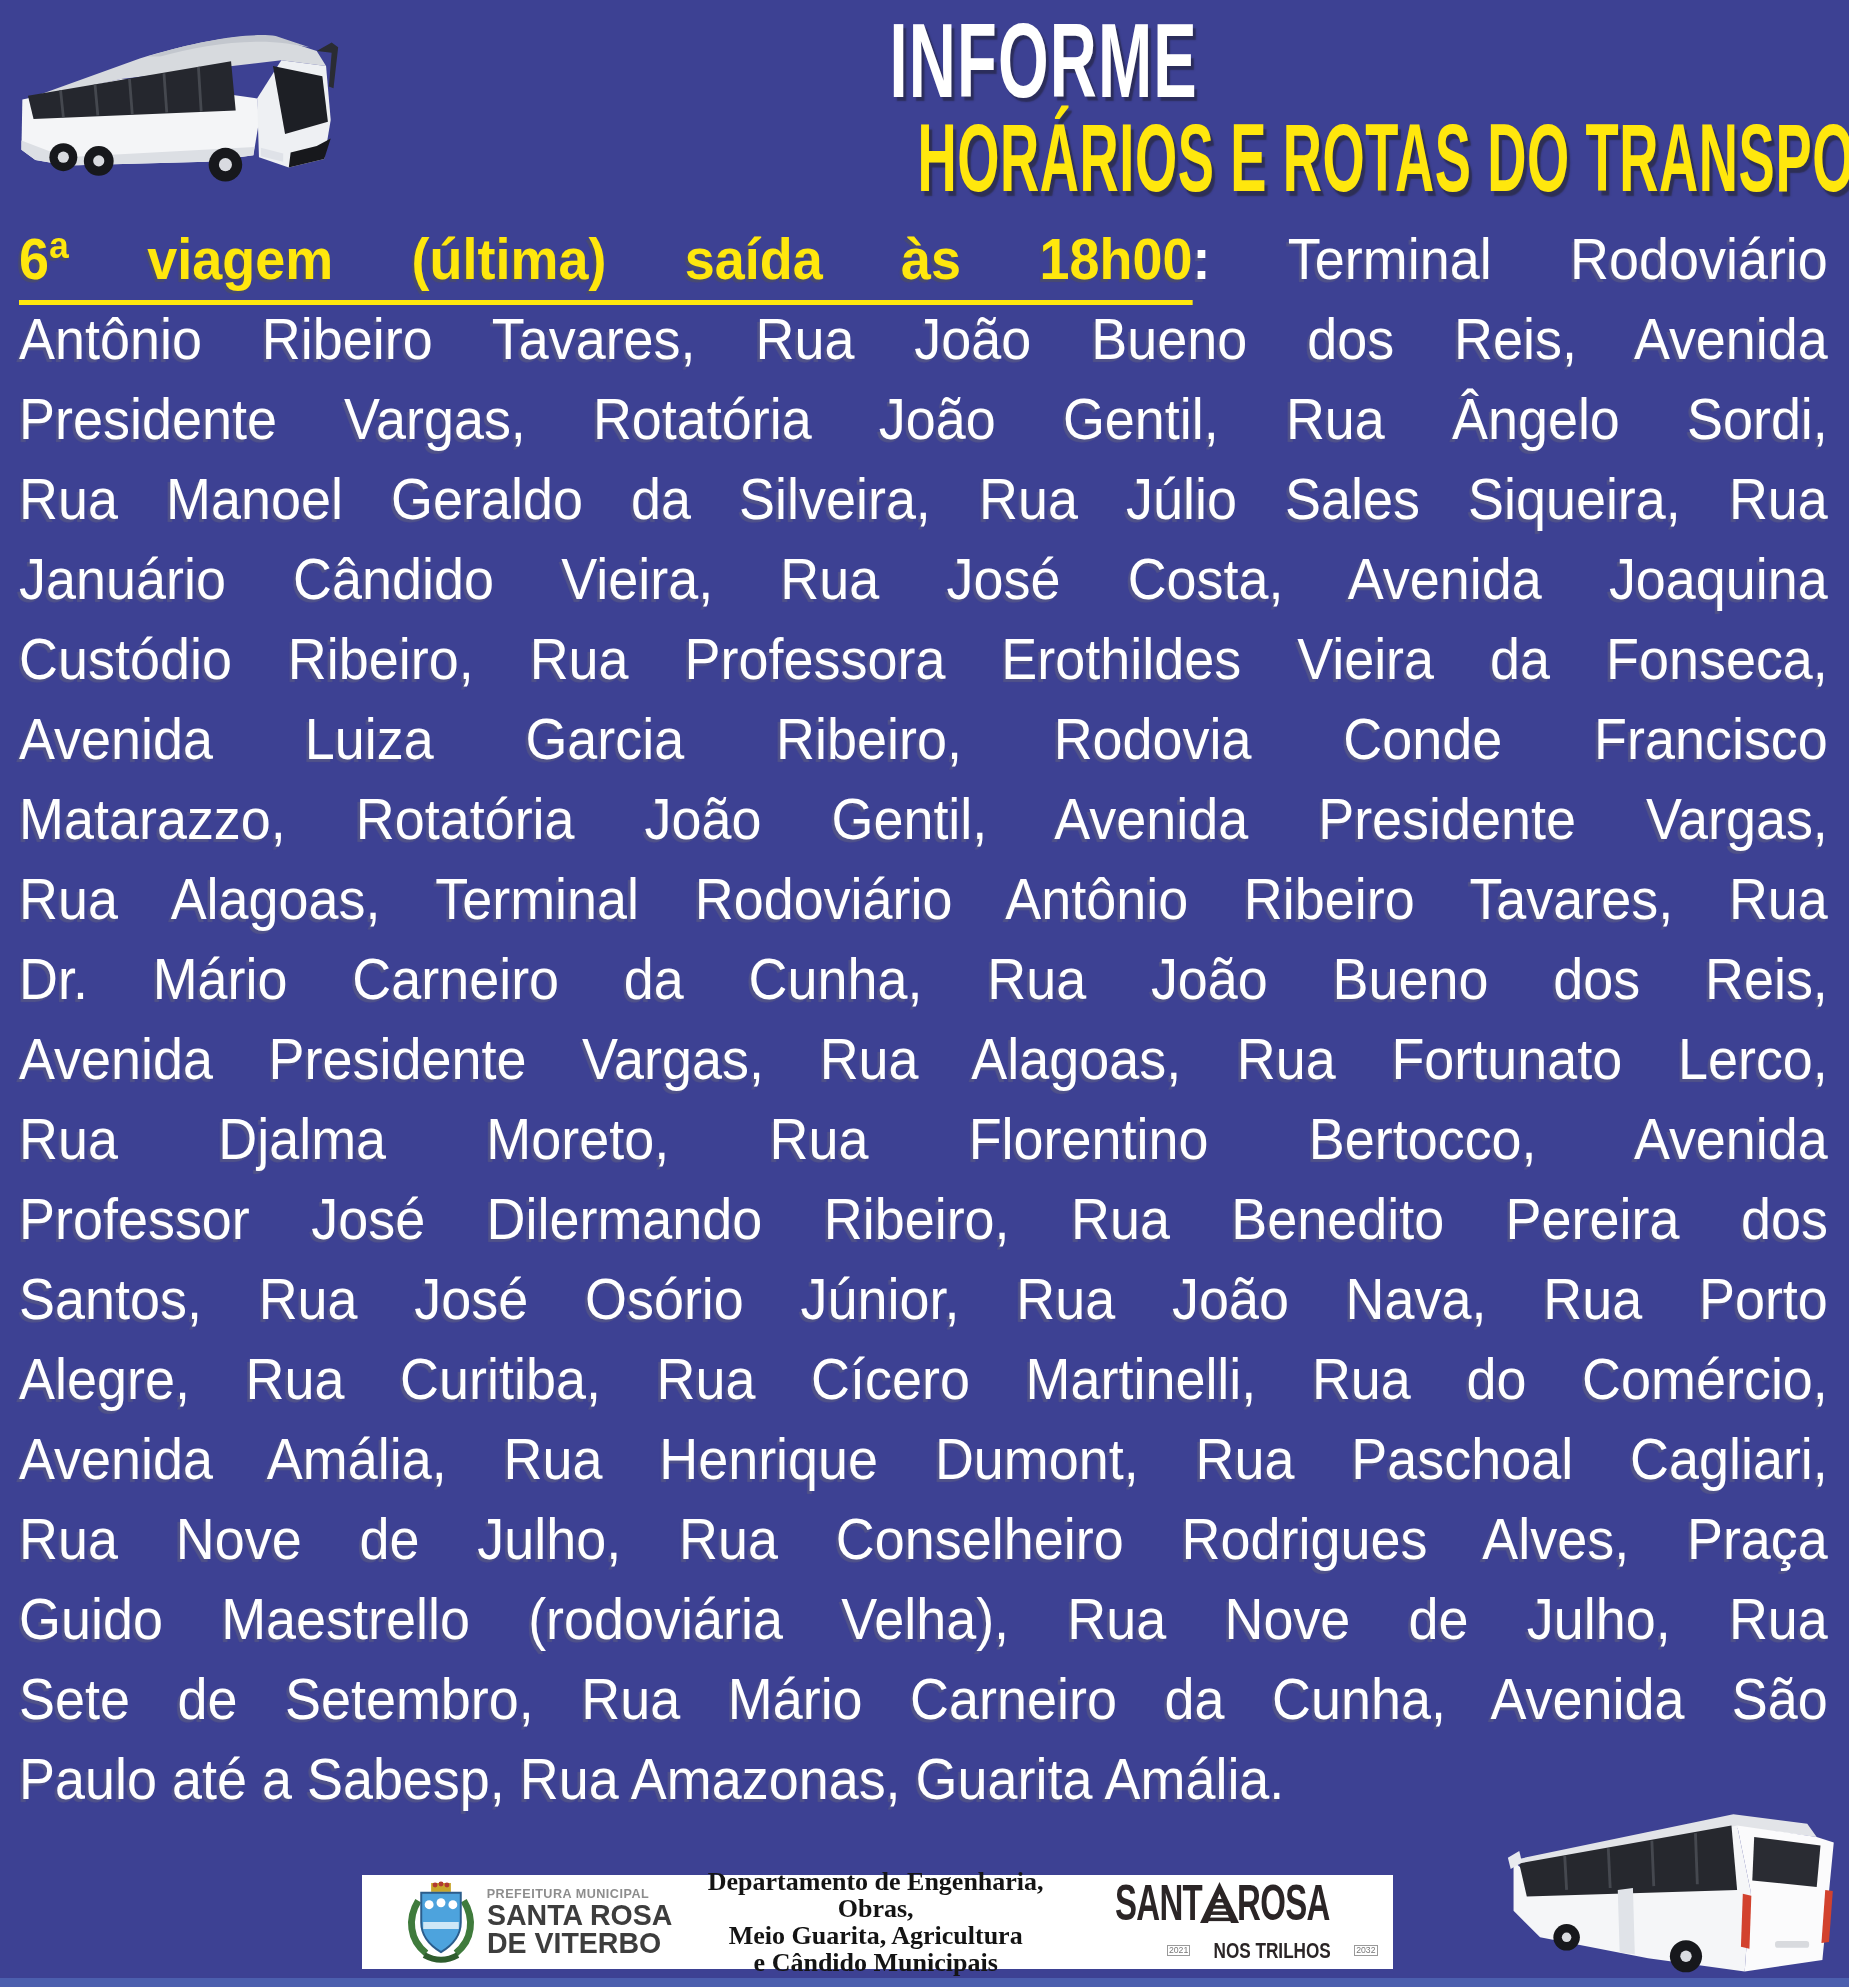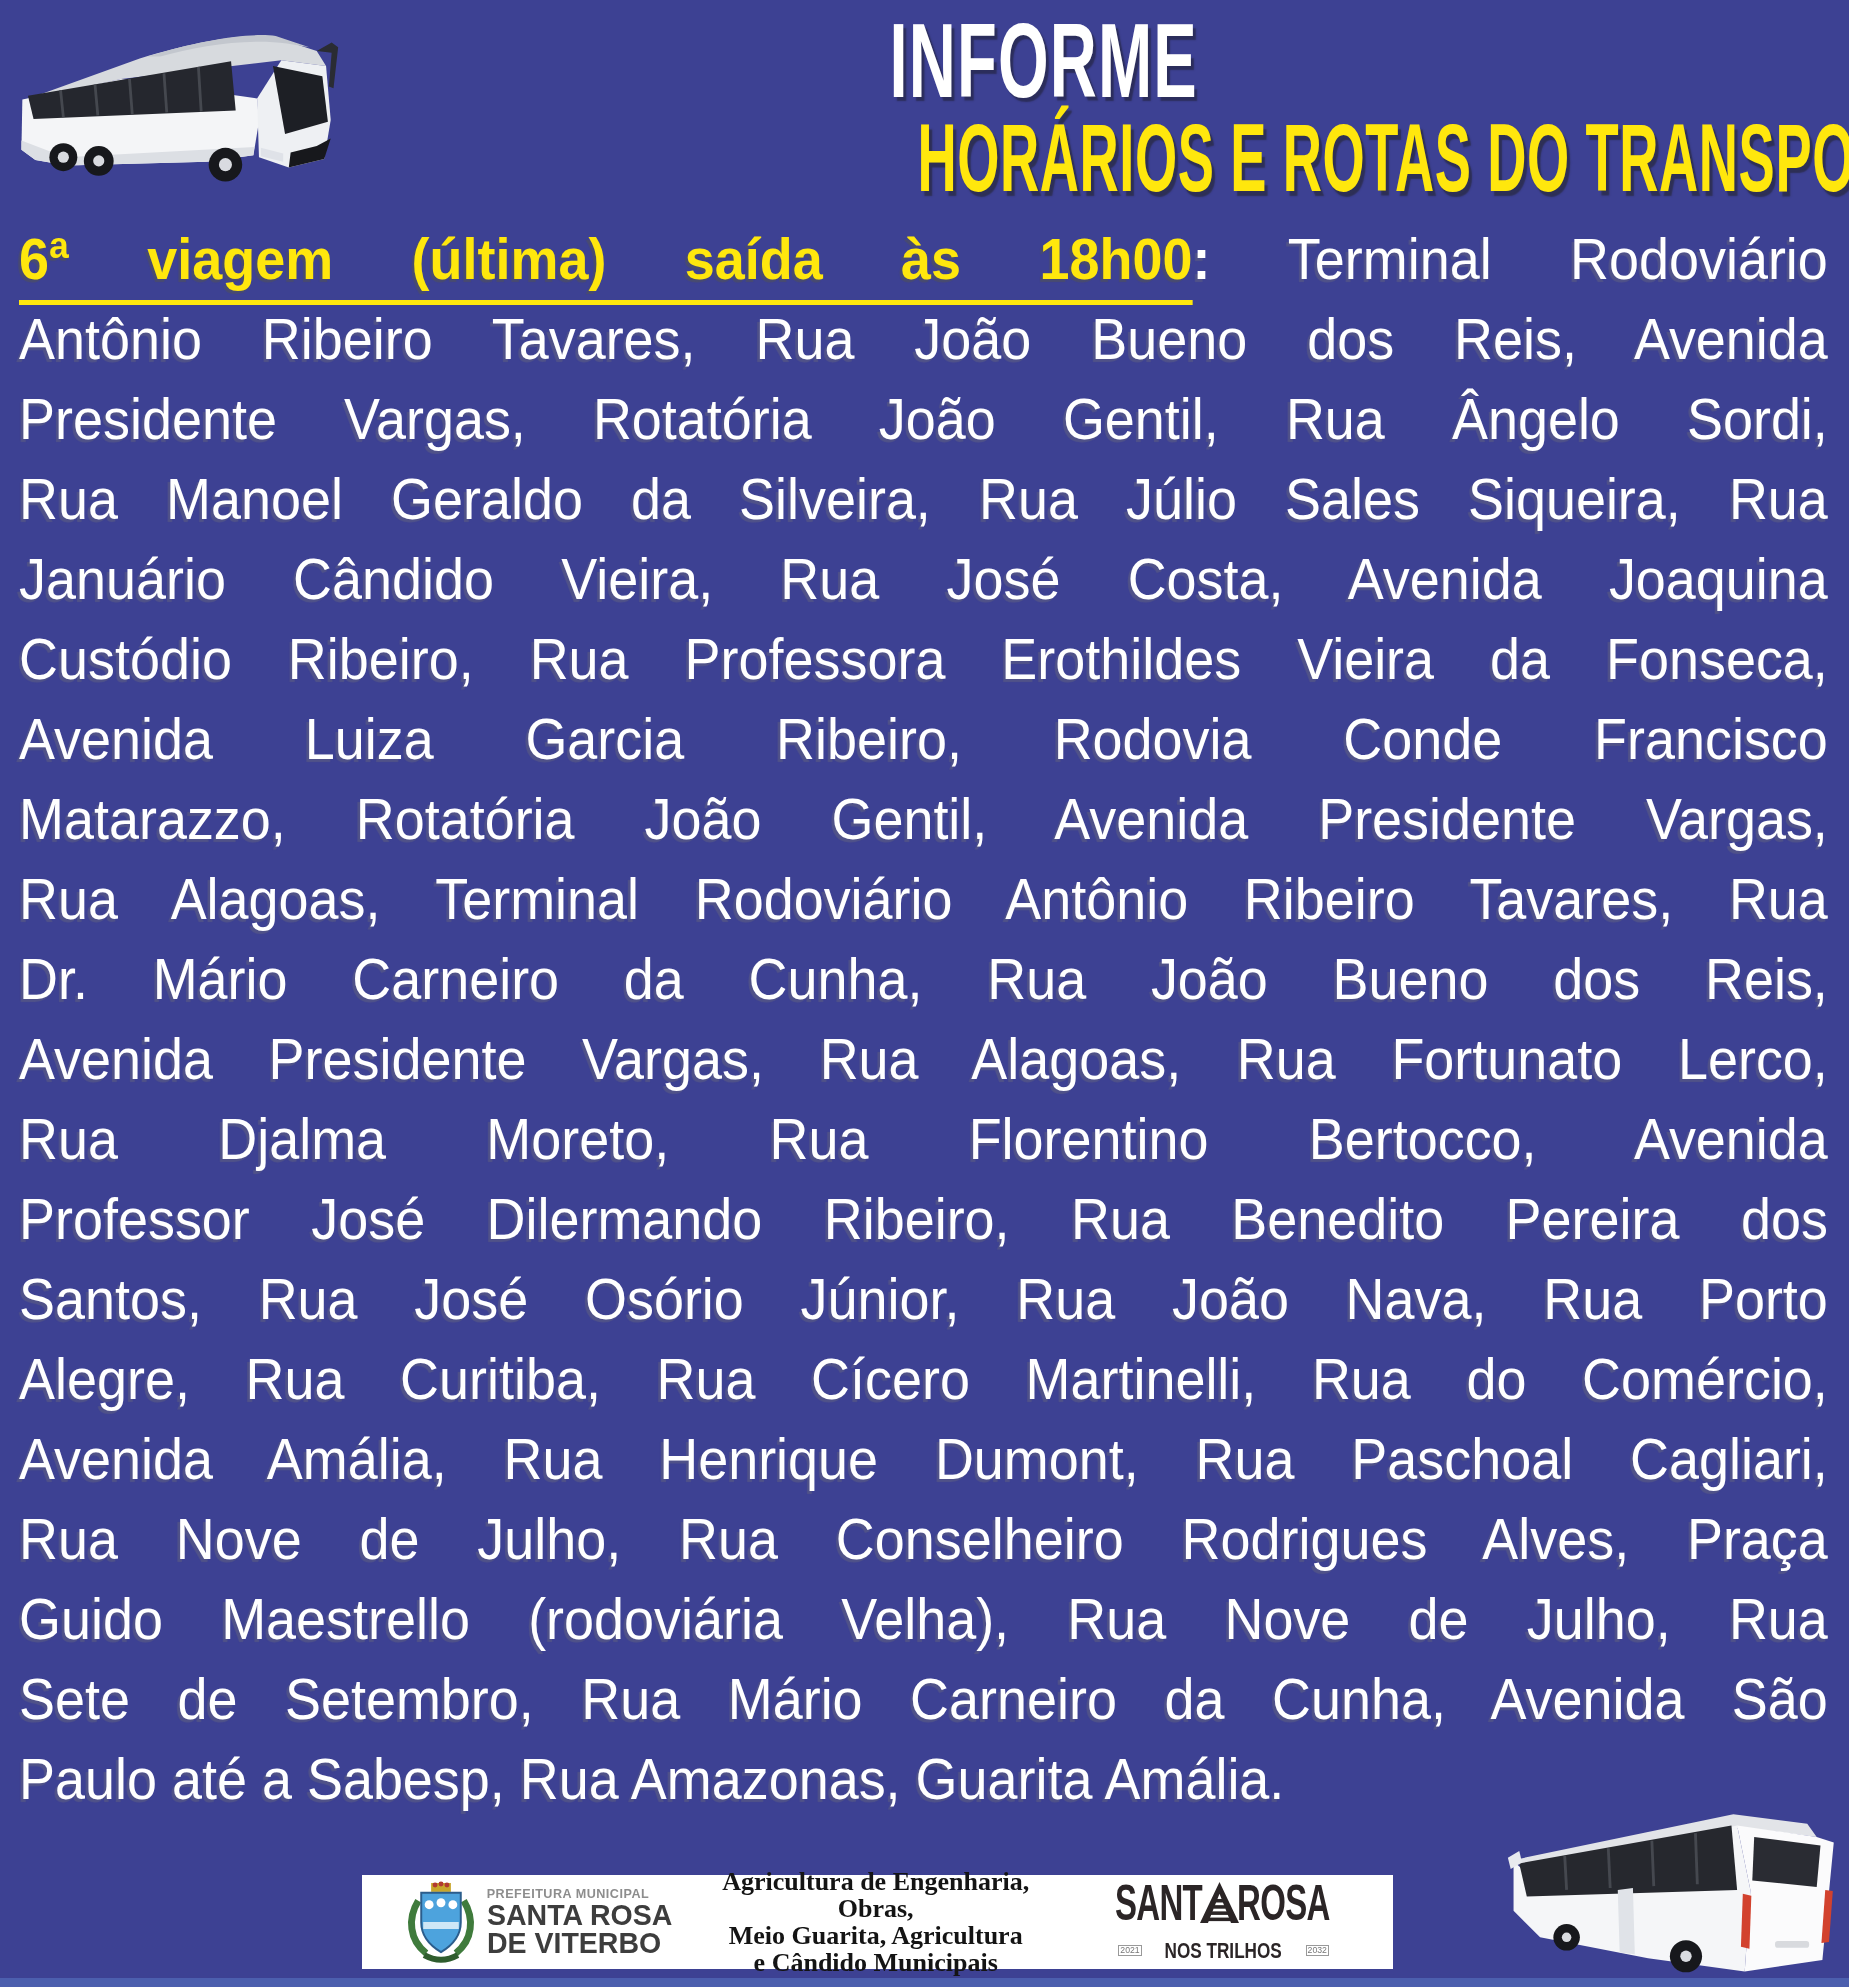--- a/index.html
+++ b/index.html
@@ -69,21 +69,21 @@
     font-size:26px;line-height:27px;color:#141414;
     padding:0 7.8px;
   }
   .trilhos{flex:0 0 auto;text-align:center;color:#2b2526;}
   .trilhos-main{display:flex;align-items:flex-end;justify-content:center;white-space:nowrap;}
   .trilhos-word{font-size:50px;font-weight:bold;line-height:.82;display:inline-block;
     transform:scaleX(.66);letter-spacing:-1px;}
   .trilhos-word.left{transform-origin:100% 100%;}
   .trilhos-word.right{transform-origin:0% 100%;}
   .a-icon{margin:0 -1.9px;display:block;}
-  .trilhos-sub{display:flex;align-items:center;justify-content:center;gap:6.8px;margin-top:14px;}
+  .trilhos-sub{display:flex;align-items:center;justify-content:flex-end;gap:6.8px;margin-top:14px;}
   .trilhos-tagline{font-size:22px;font-weight:bold;display:inline-block;
     transform:scaleX(.78);letter-spacing:0;}
   .trilhos-year{font-size:8.7px;color:#777;border:1px solid #999;padding:0 1px;line-height:9.7px;}
 
   .bottom-strip{
     position:absolute;left:0;bottom:0;width:100%;height:8.7px;background:#4c5fae;
   }
 
   
   .bus-top-left{position:absolute;left:5.8px;top:9.7px;width:342px;height:177px;}
@@ -165,21 +165,21 @@
       <path d="M18,45 h36" stroke="#cfe7f6" stroke-width="7"></path>
     </svg>
 
     <div class="pref">
       <div class="pref-small">PREFEITURA MUNICIPAL</div>
       <div class="pref-big">SANTA ROSA</div>
       <div class="pref-big">DE VITERBO</div>
     </div>
 
     <div class="dept">
-      <div>Agricultura de Engenharia, Obras,</div>
+      <div>Departamento de Engenharia, Obras,</div>
       <div>Meio Guarita, Agricultura</div>
       <div>e Cândido Municipais</div>
     </div>
 
     <div class="trilhos">
       <div class="trilhos-main">
         <span class="trilhos-word left">SANT</span>
         <svg class="a-icon" width="39" height="43" viewBox="0 0 44 46" aria-hidden="true">
           <path d="M22,0 L44,46 L35,46 L22,13 L9,46 L0,46 Z" fill="#2b2526"></path>
           <g stroke="#2b2526" stroke-width="4">

